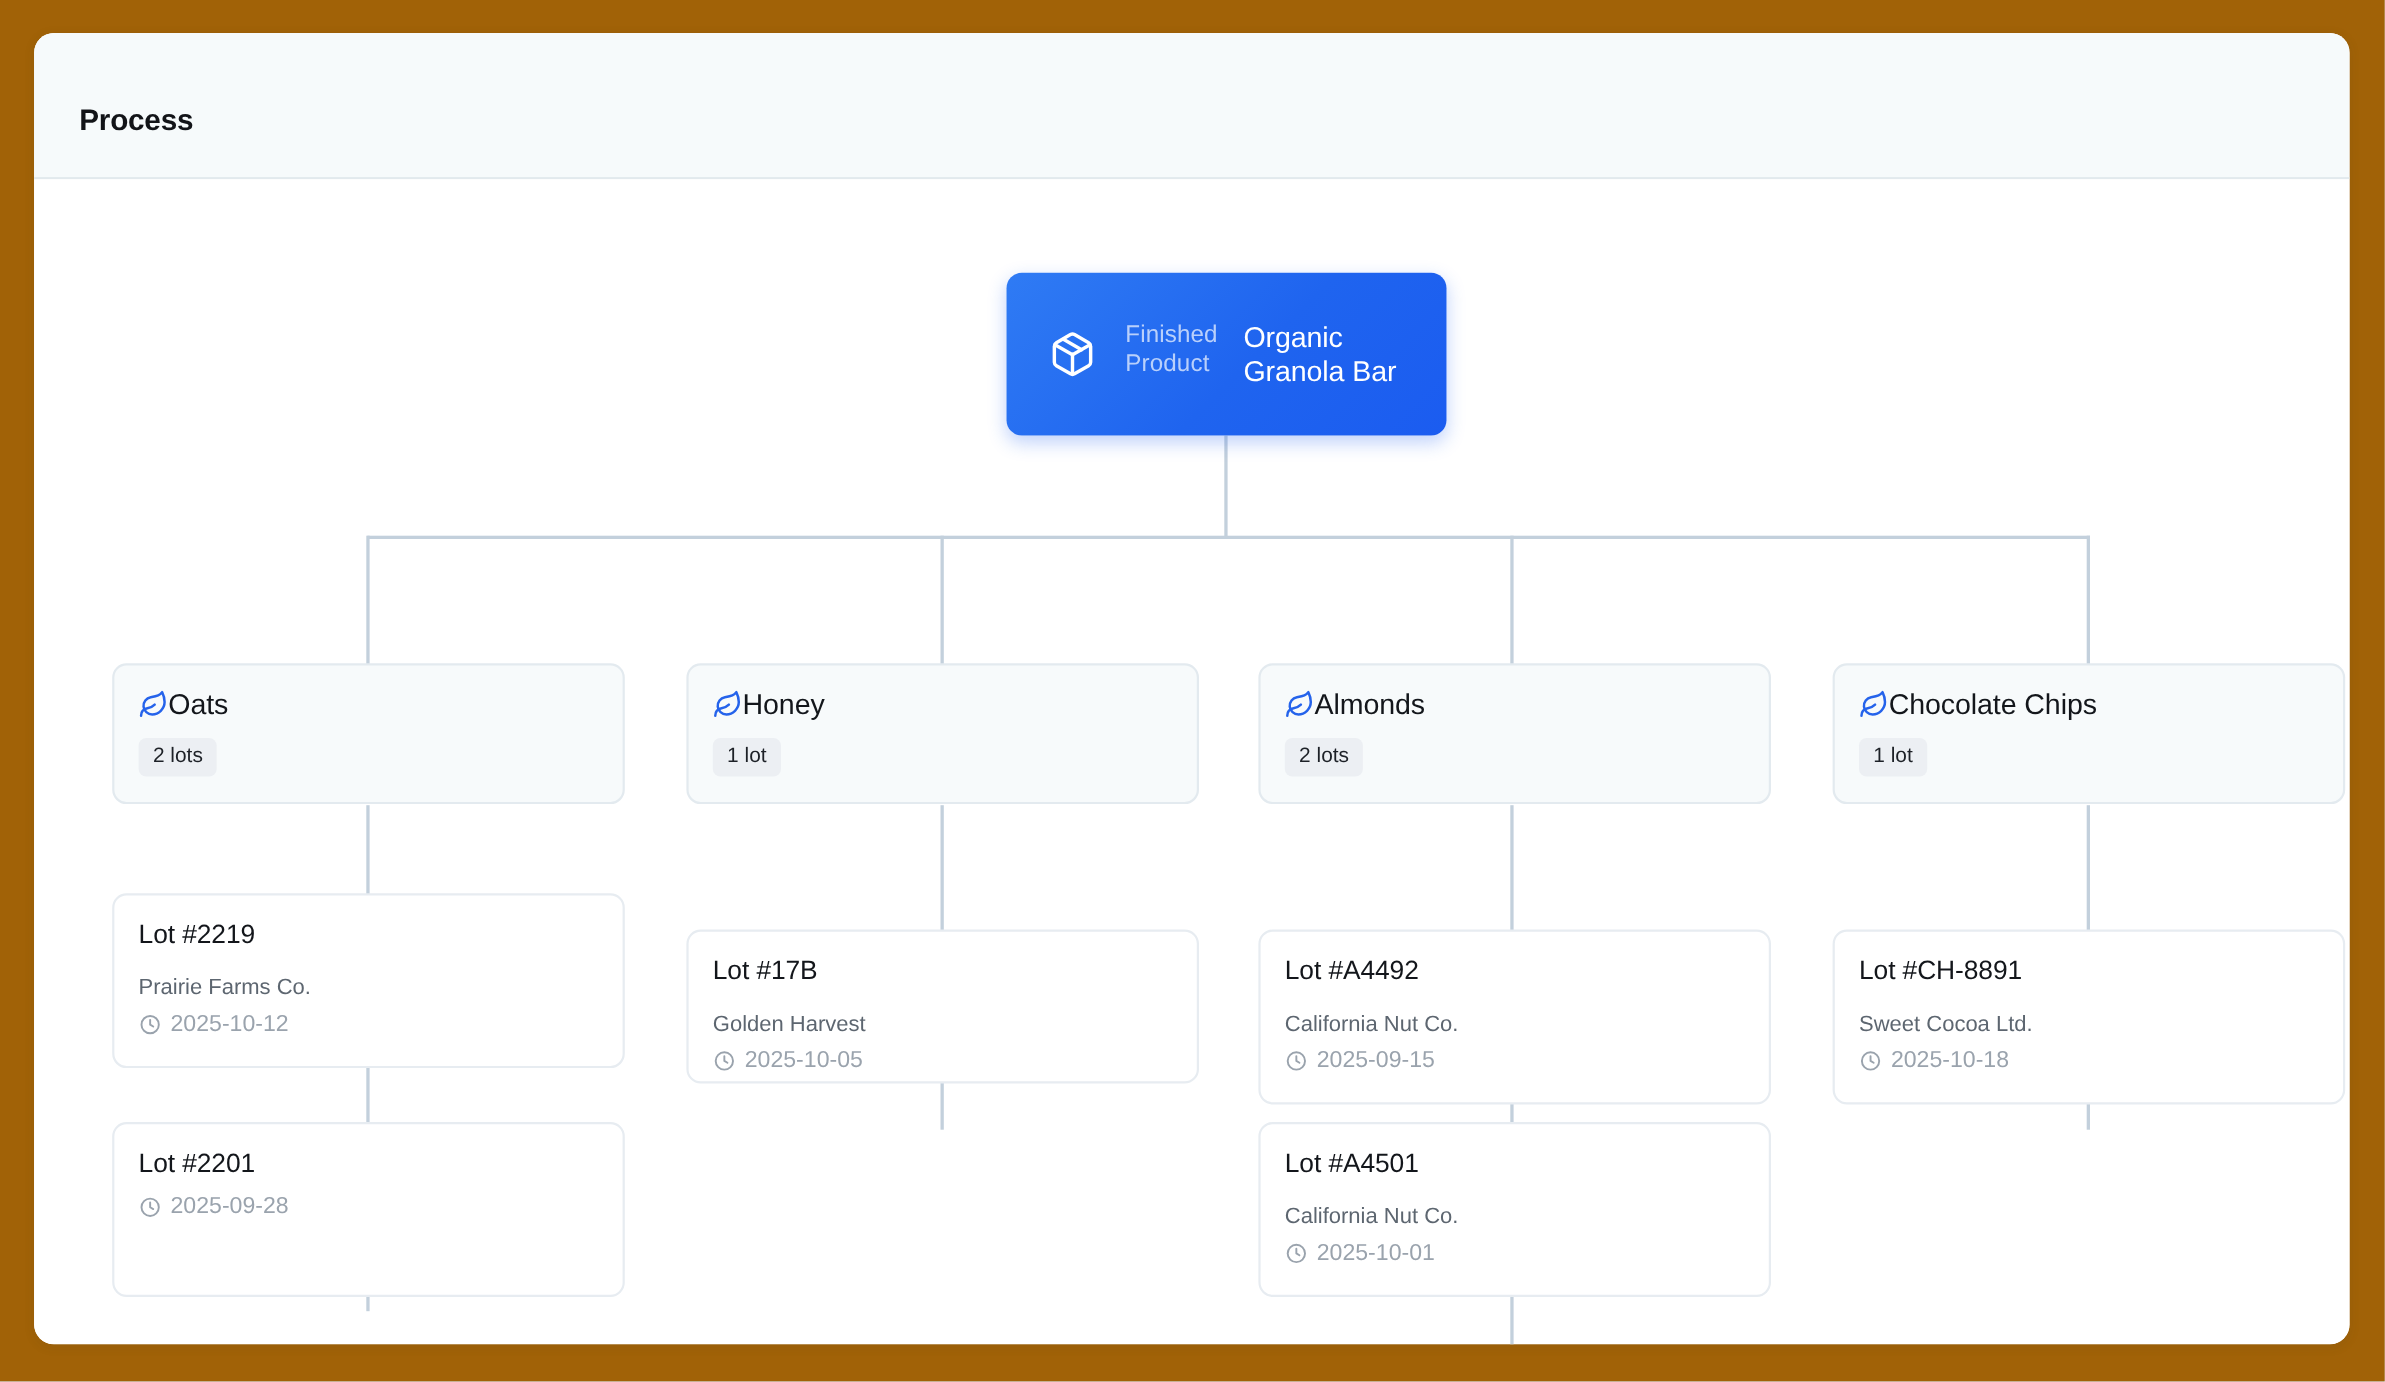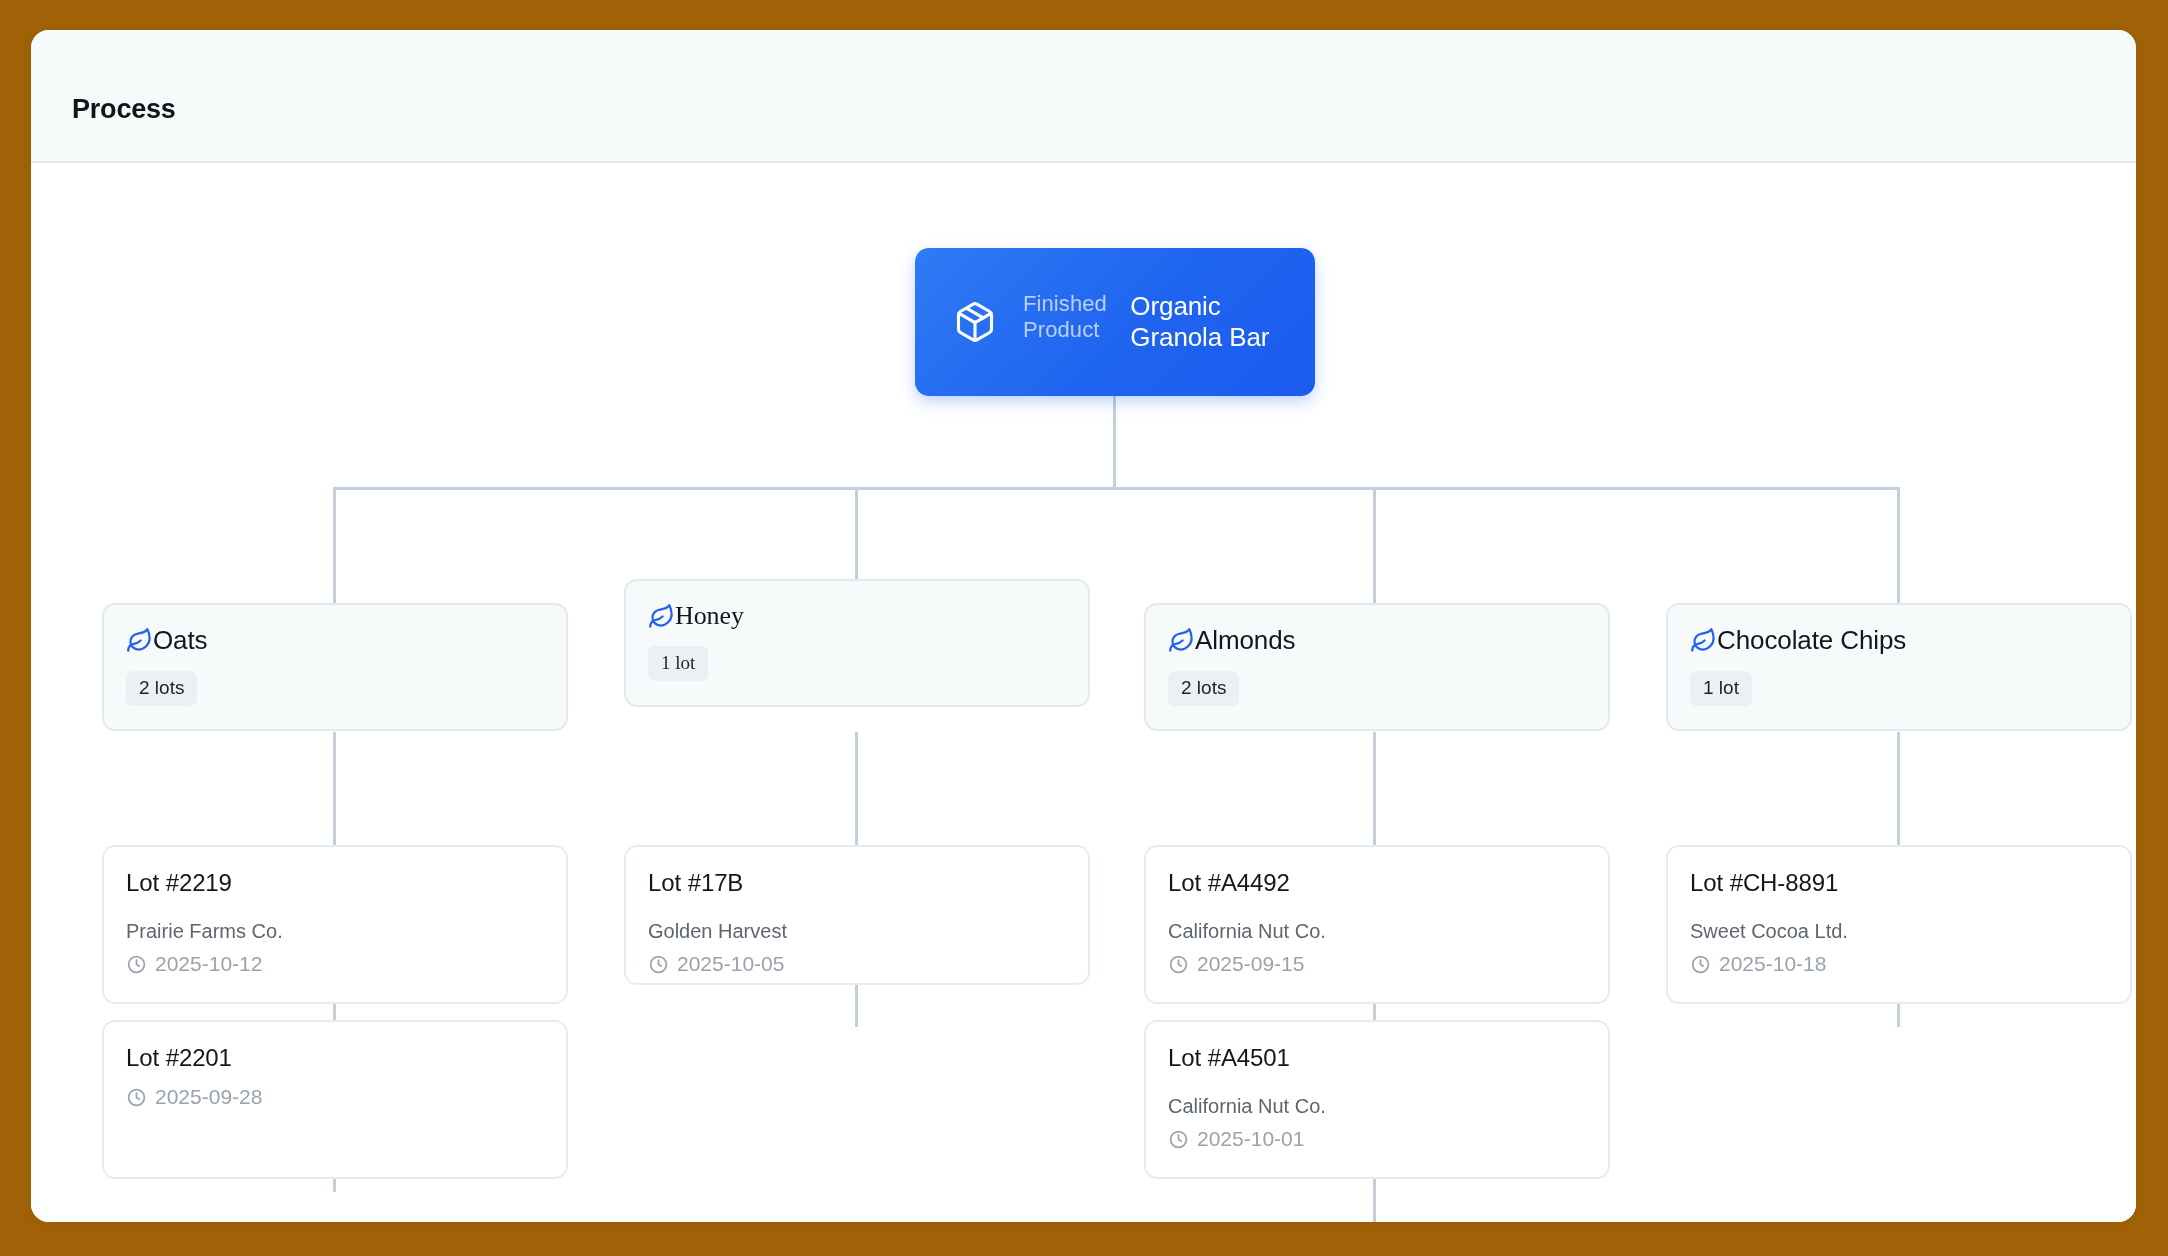--- a/index.html
+++ b/index.html
@@ -211,21 +211,21 @@
             <svg width="27" height="27" viewBox="0 0 24 24" fill="none" stroke="#2563eb" stroke-width="2" stroke-linecap="round" stroke-linejoin="round">
               <path d="M11 20A7 7 0 0 1 9.8 6.1C15.5 5 17 4.48 19 2c1 2 2 4.18 2 8 0 5.5-4.78 10-10 10z"></path>
               <path d="M2 21c0-3 1.85-5.36 5.08-6C9.5 14.52 12 13 13 12"></path>
             </svg>
           </span>
           <span class="ing-name">Oats</span>
         </div>
         <span class="ing-badge">2 lots</span>
       </div>
 
-      <div class="ing-card" style="left:593px; top:416px;font-family:Liberation Serif, serif;">
+      <div class="ing-card" style="left:593px; top:440px;">
         <div class="ing-head">
           <span class="ing-leaf">
             <svg width="27" height="27" viewBox="0 0 24 24" fill="none" stroke="#2563eb" stroke-width="2" stroke-linecap="round" stroke-linejoin="round">
               <path d="M11 20A7 7 0 0 1 9.8 6.1C15.5 5 17 4.48 19 2c1 2 2 4.18 2 8 0 5.5-4.78 10-10 10z"></path>
               <path d="M2 21c0-3 1.85-5.36 5.08-6C9.5 14.52 12 13 13 12"></path>
             </svg>
           </span>
           <span class="ing-name">Honey</span>
         </div>
         <span class="ing-badge">1 lot</span>
@@ -250,21 +250,21 @@
             <svg width="27" height="27" viewBox="0 0 24 24" fill="none" stroke="#2563eb" stroke-width="2" stroke-linecap="round" stroke-linejoin="round">
               <path d="M11 20A7 7 0 0 1 9.8 6.1C15.5 5 17 4.48 19 2c1 2 2 4.18 2 8 0 5.5-4.78 10-10 10z"></path>
               <path d="M2 21c0-3 1.85-5.36 5.08-6C9.5 14.52 12 13 13 12"></path>
             </svg>
           </span>
           <span class="ing-name">Chocolate Chips</span>
         </div>
         <span class="ing-badge">1 lot</span>
       </div>
 
-      <div class="lot-card" style="left:71px; top:682px; height:159px;">
+      <div class="lot-card" style="left:71px; top:649px; height:159px;">
         <div class="lot-id">Lot #2219</div>
         <div class="lot-supplier">Prairie Farms Co.</div>
         <div class="lot-date">
           <span class="lot-clock">
             <svg width="21" height="21" viewBox="0 0 24 24" fill="none" stroke="#9aa3ad" stroke-width="2" stroke-linecap="round" stroke-linejoin="round">
               <circle cx="12" cy="12" r="9"></circle>
               <path d="M12 7v5l3.2 1.9"></path>
             </svg>
           </span>
           <span>2025-10-12</span>

